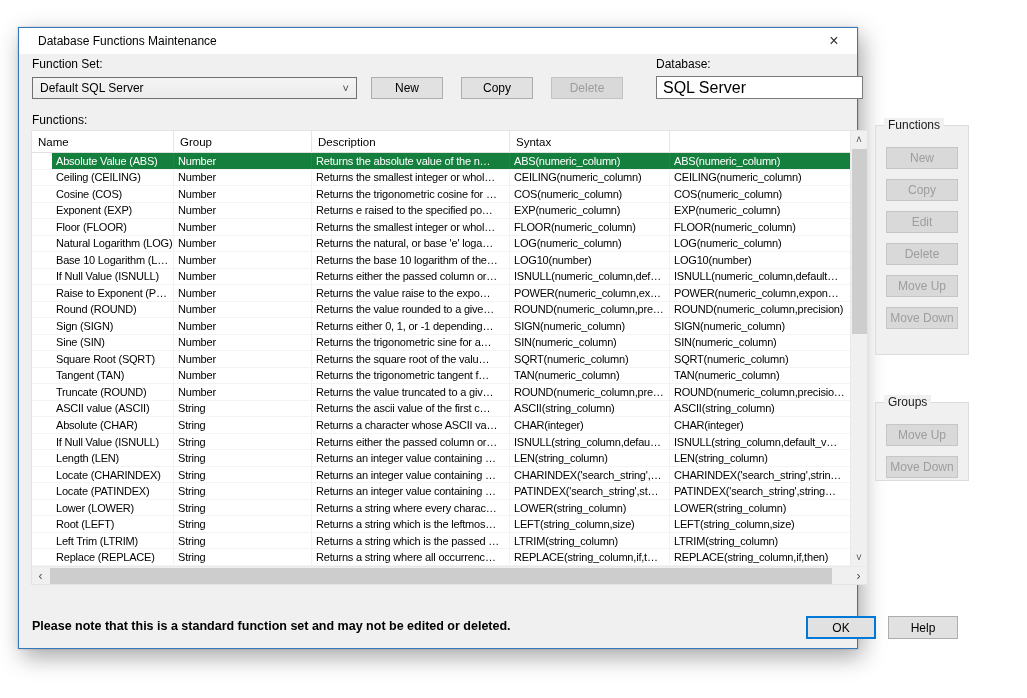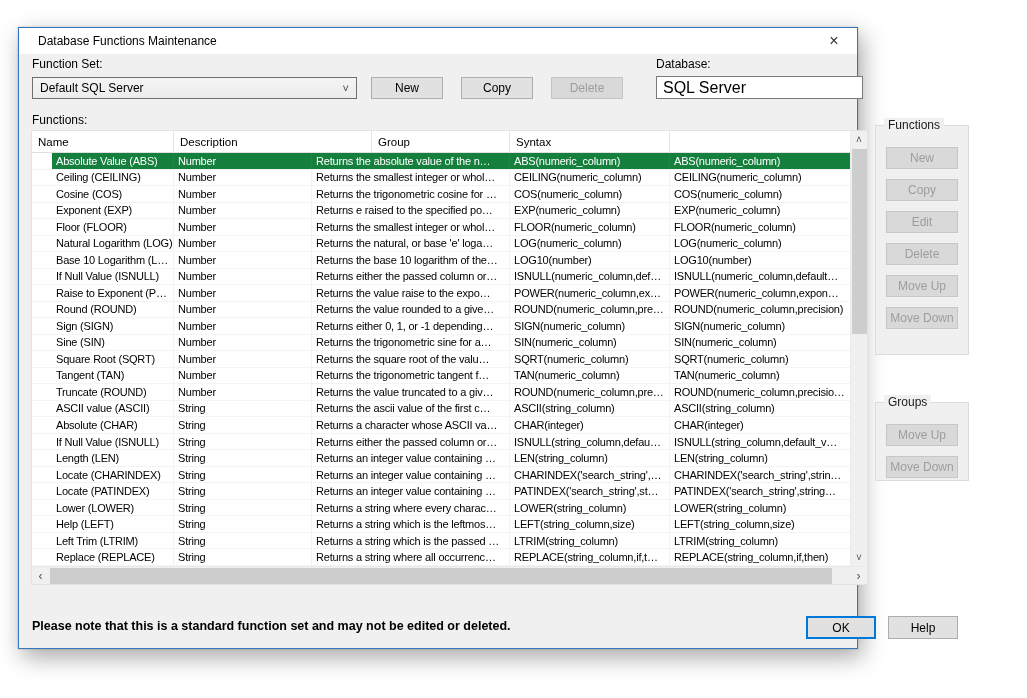--- a/index.html
+++ b/index.html
@@ -90,22 +90,22 @@
   <div class="btn disabled" style="left:532px; top:49px;">Delete</div>
 
   <span class="lbl" style="left:637px; top:29px;">Database:</span>
   <input class="txtfield" value="SQL Server" style="">
 
   <span class="lbl" style="left:13px; top:85px;">Functions:</span>
 
   <div class="table">
     <div class="t-head">
       <span class="h-cell h-name">Name</span>
+      <span class="h-cell h-group">Group</span>
       <span class="h-cell h-desc">Description</span>
-      <span class="h-cell h-group">Group</span>
       <span class="h-cell h-syntax">Syntax</span>
       <span class="h-cell h-model">Model</span>
     </div>
     <div class="t-body">
   <div class="t-row selected">
     <span class="c icon">fx</span>
     <span class="c name">Absolute Value (ABS)</span>
     <span class="c group">Number</span>
     <span class="c desc">Returns the absolute value of the n…</span>
     <span class="c syntax">ABS(numeric_column)</span>
@@ -296,21 +296,21 @@
     <span class="c icon">fx</span>
     <span class="c name">Lower (LOWER)</span>
     <span class="c group">String</span>
     <span class="c desc">Returns a string where every charac…</span>
     <span class="c syntax">LOWER(string_column)</span>
     <span class="c model">LOWER(string_column)</span>
   </div>
 
   <div class="t-row">
     <span class="c icon">fx</span>
-    <span class="c name">Help (LEFT)</span>
+    <span class="c name">Root (LEFT)</span>
     <span class="c group">String</span>
     <span class="c desc">Returns a string which is the leftmos…</span>
     <span class="c syntax">LEFT(string_column,size)</span>
     <span class="c model">LEFT(string_column,size)</span>
   </div>
 
   <div class="t-row">
     <span class="c icon">fx</span>
     <span class="c name">Left Trim (LTRIM)</span>
     <span class="c group">String</span>

